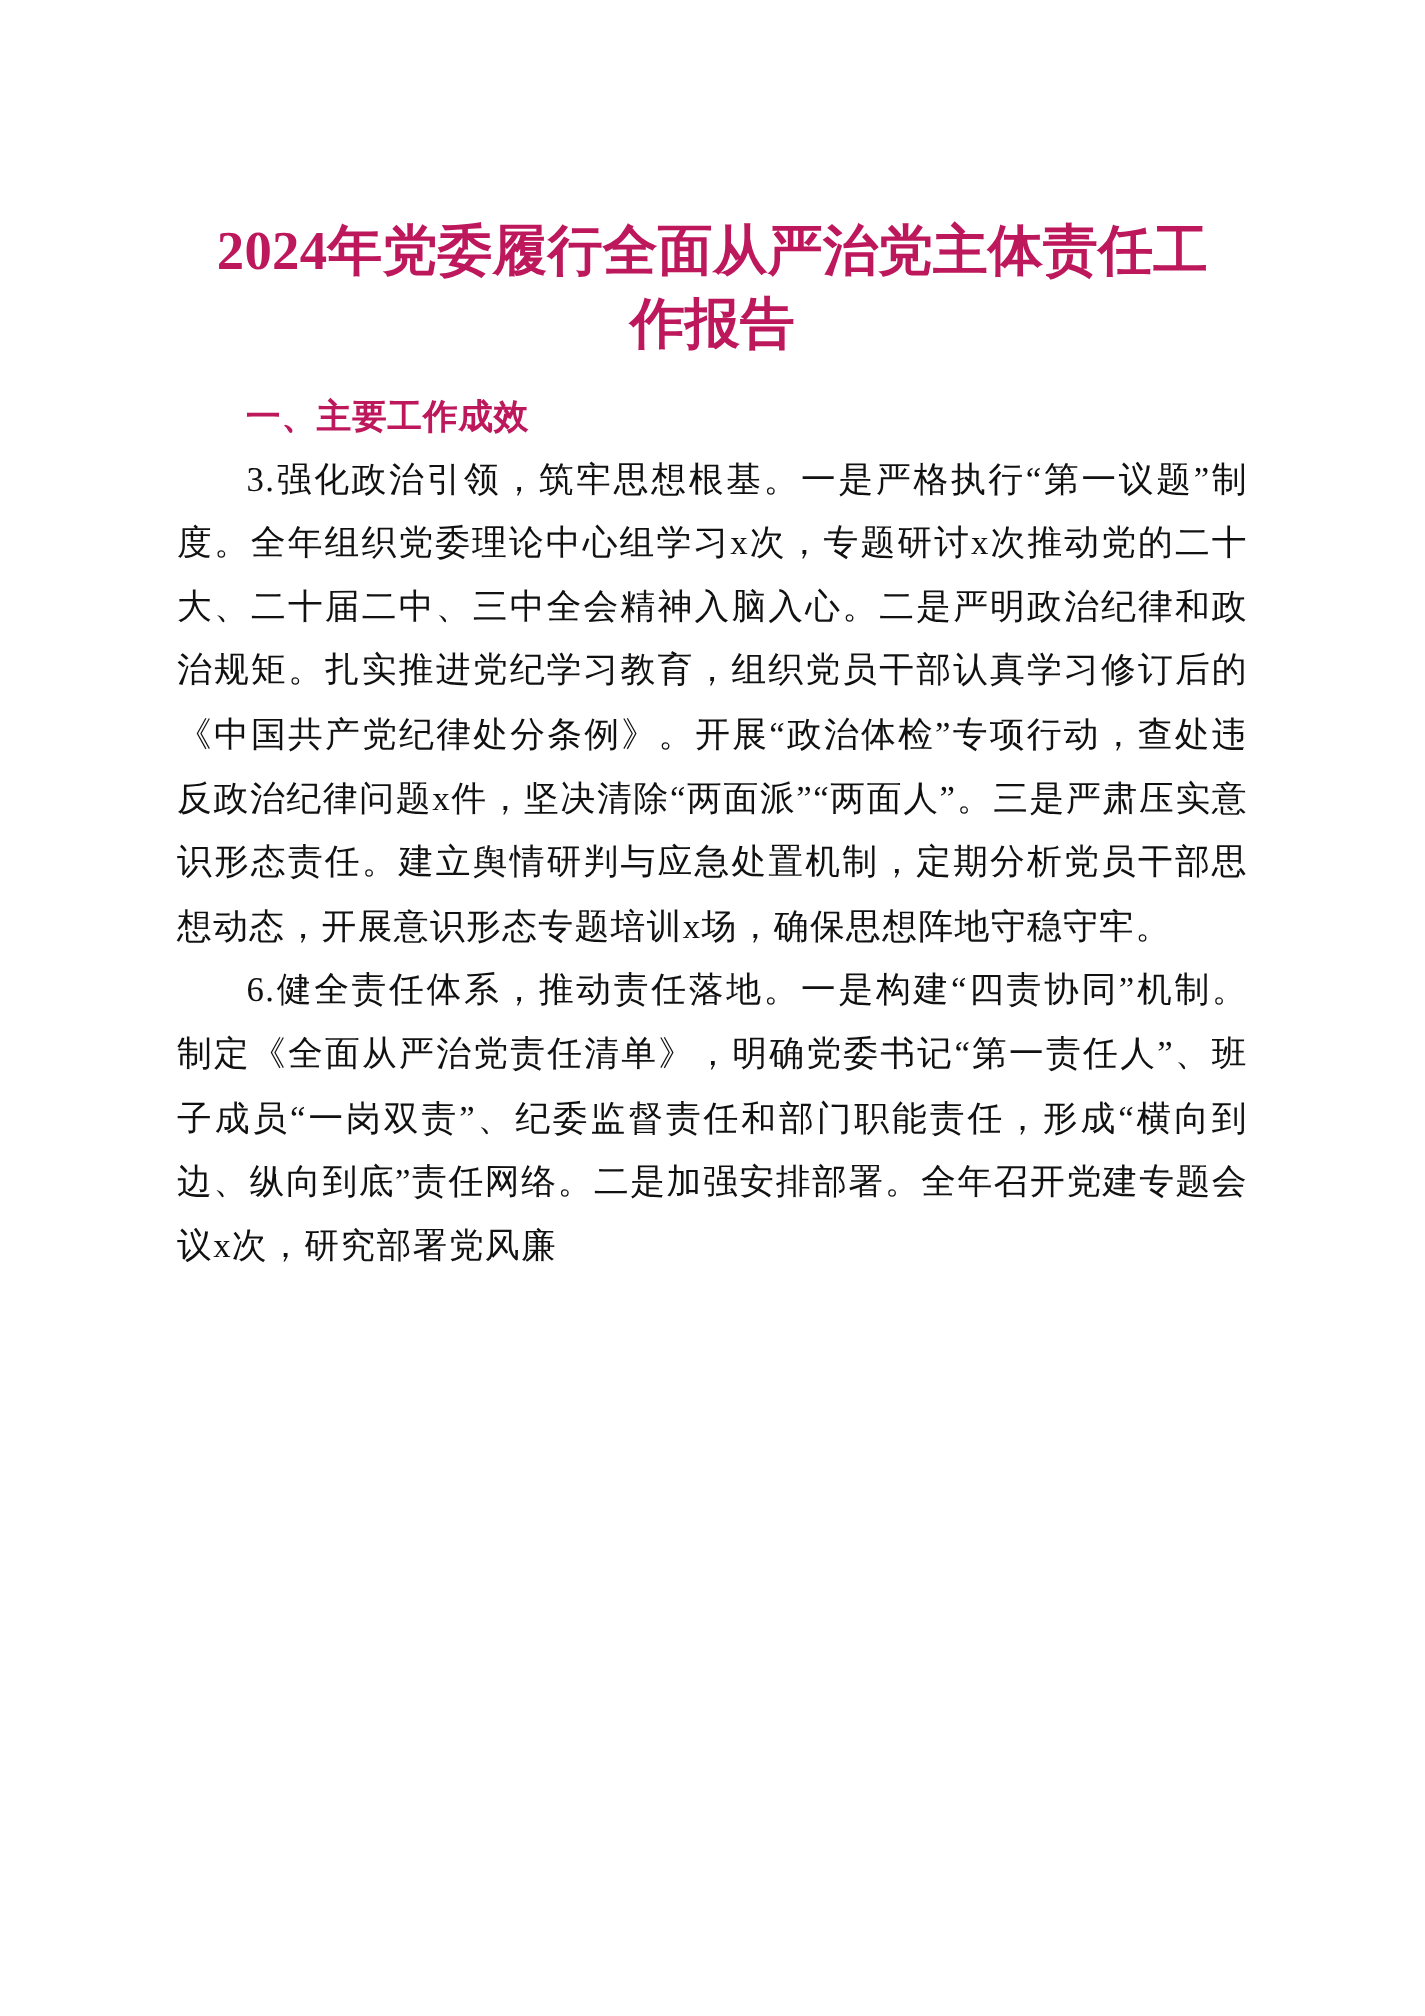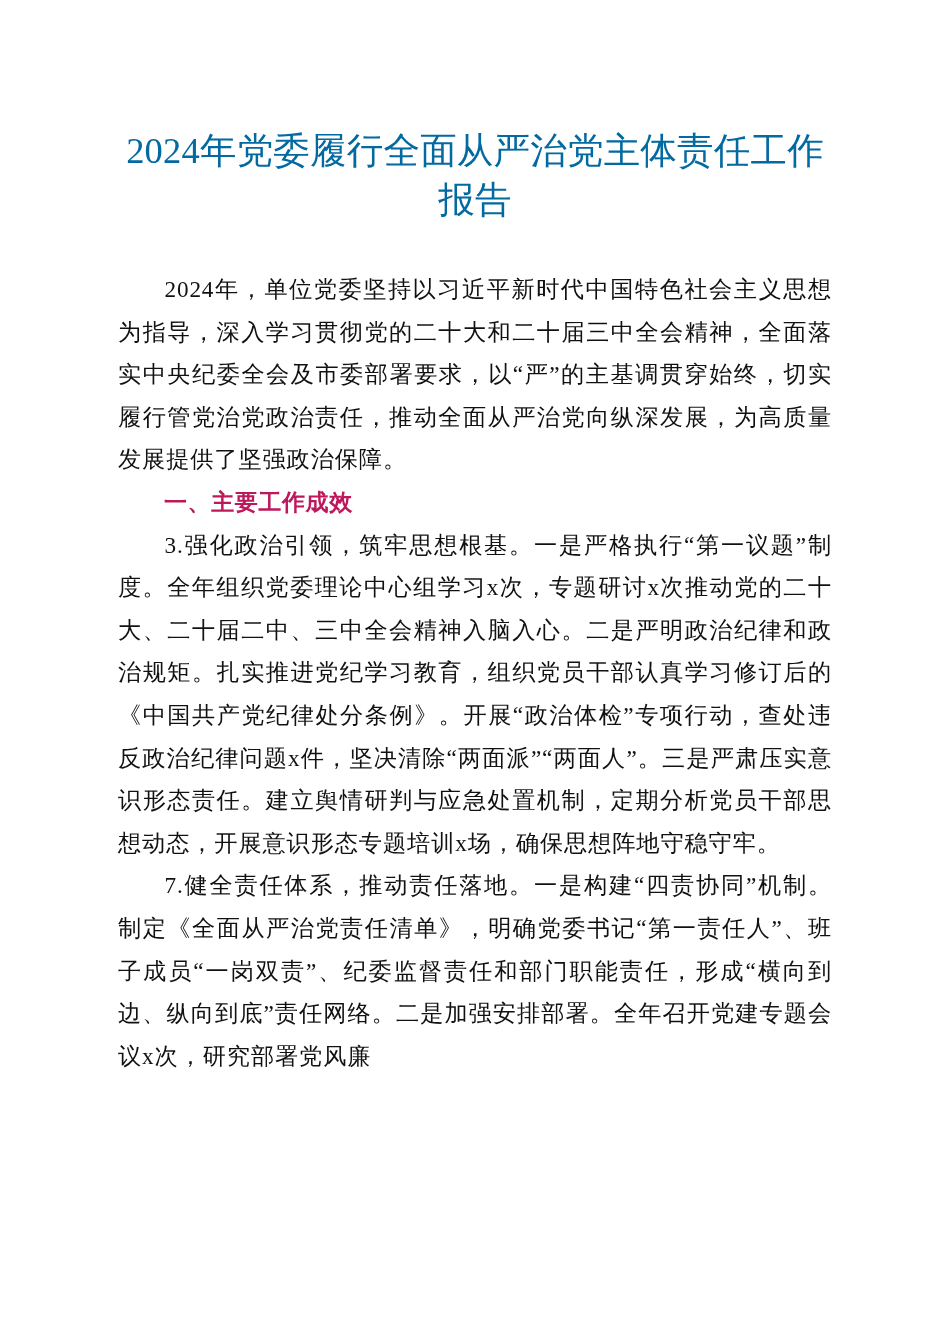--- a/index.html
+++ b/index.html
@@ -27,29 +27,29 @@
 
   .doc-body {
     position: absolute;
     left: 118px;
     top: 0;
     width: 714px;
   }
 
   
   .doc-title {
-    margin: 0;
+    margin: 16px;
     padding-top: 126px;
     font-family: "Liberation Serif", "DejaVu Serif", serif;
-    font-weight: 400;
+    font-weight: 700;
     font-size: 36.5px;
     line-height: 49px;
     text-align: center;
     letter-spacing: 0.2px;
-    color: #0369a1;
+    color: #be185d;
   }
 
   
   .para {
     margin: 0;
     font-family: "Liberation Serif", "DejaVu Serif", serif;
     font-size: 23.2px;
     line-height: 42.6px;
     text-align: justify;
     text-justify: inter-ideograph;
@@ -77,22 +77,21 @@
   }
 </style>
 </head>
 <body>
 
 <div class="page">
   <div class="doc-body">
 
     <h1 class="doc-title">2024年党委履行全面从严治党主体责任工作报告</h1>
 
-    <p class="para para-first">2024年，单位党委坚持以习近平新时代中国特色社会主义思想为指导，深入学习贯彻党的二十大和二十届三中全会精神，全面落实中央纪委全会及市委部署要求，以“严”的主基调贯穿始终，切实履行管党治党政治责任，推动全面从严治党向纵深发展，为高质量发展提供了坚强政治保障。</p>
 
     <h2 class="section-heading">一、主要工作成效</h2>
 
     <p class="para">3.强化政治引领，筑牢思想根基。一是严格执行“第一议题”制度。全年组织党委理论中心组学习x次，专题研讨x次推动党的二十大、二十届二中、三中全会精神入脑入心。二是严明政治纪律和政治规矩。扎实推进党纪学习教育，组织党员干部认真学习修订后的《中国共产党纪律处分条例》。开展“政治体检”专项行动，查处违反政治纪律问题x件，坚决清除“两面派”“两面人”。三是严肃压实意识形态责任。建立舆情研判与应急处置机制，定期分析党员干部思想动态，开展意识形态专题培训x场，确保思想阵地守稳守牢。</p>
 
-    <p class="para">7.健全责任体系，推动责任落地。一是构建“四责协同”机制。制定《全面从严治党责任清单》，明确党委书记“第一责任人”、班子成员“一岗双责”、纪委监督责任和部门职能责任，形成“横向到边、纵向到底”责任网络。二是加强安排部署。全年召开党建专题会议x次，研究部署党风廉</p>
+    <p class="para">6.健全责任体系，推动责任落地。一是构建“四责协同”机制。制定《全面从严治党责任清单》，明确党委书记“第一责任人”、班子成员“一岗双责”、纪委监督责任和部门职能责任，形成“横向到边、纵向到底”责任网络。二是加强安排部署。全年召开党建专题会议x次，研究部署党风廉</p>
 
   </div>
 </div>
 
 </body></html>

